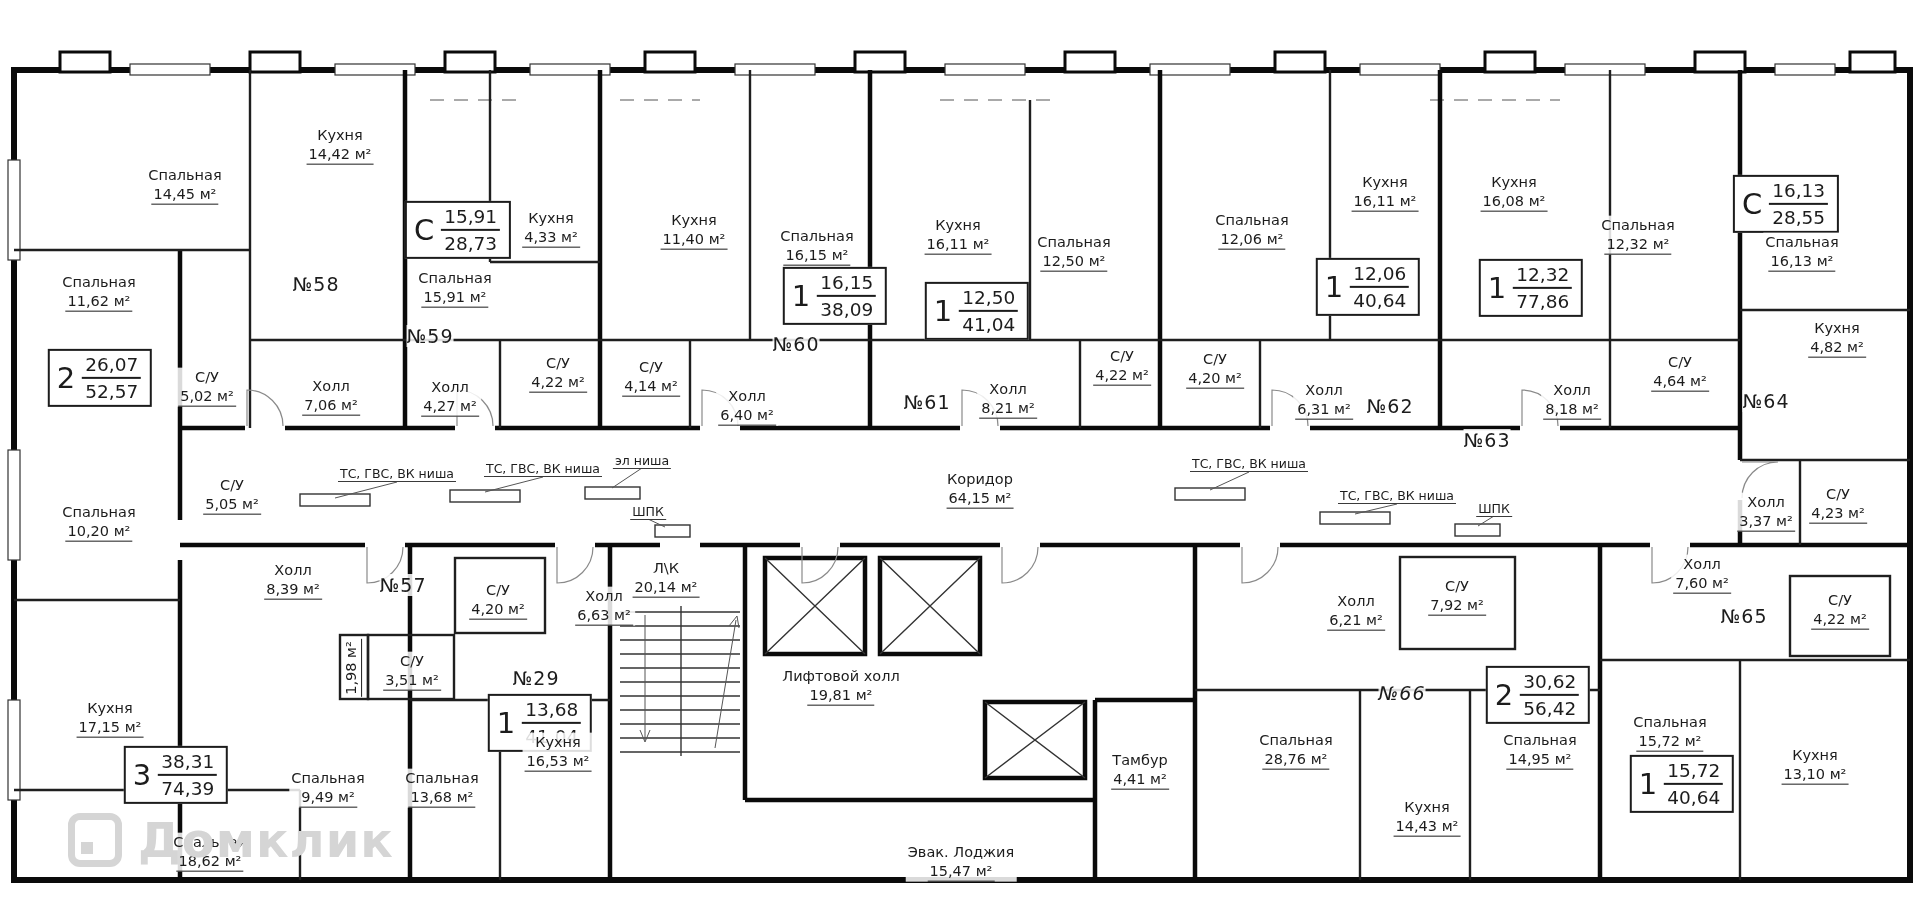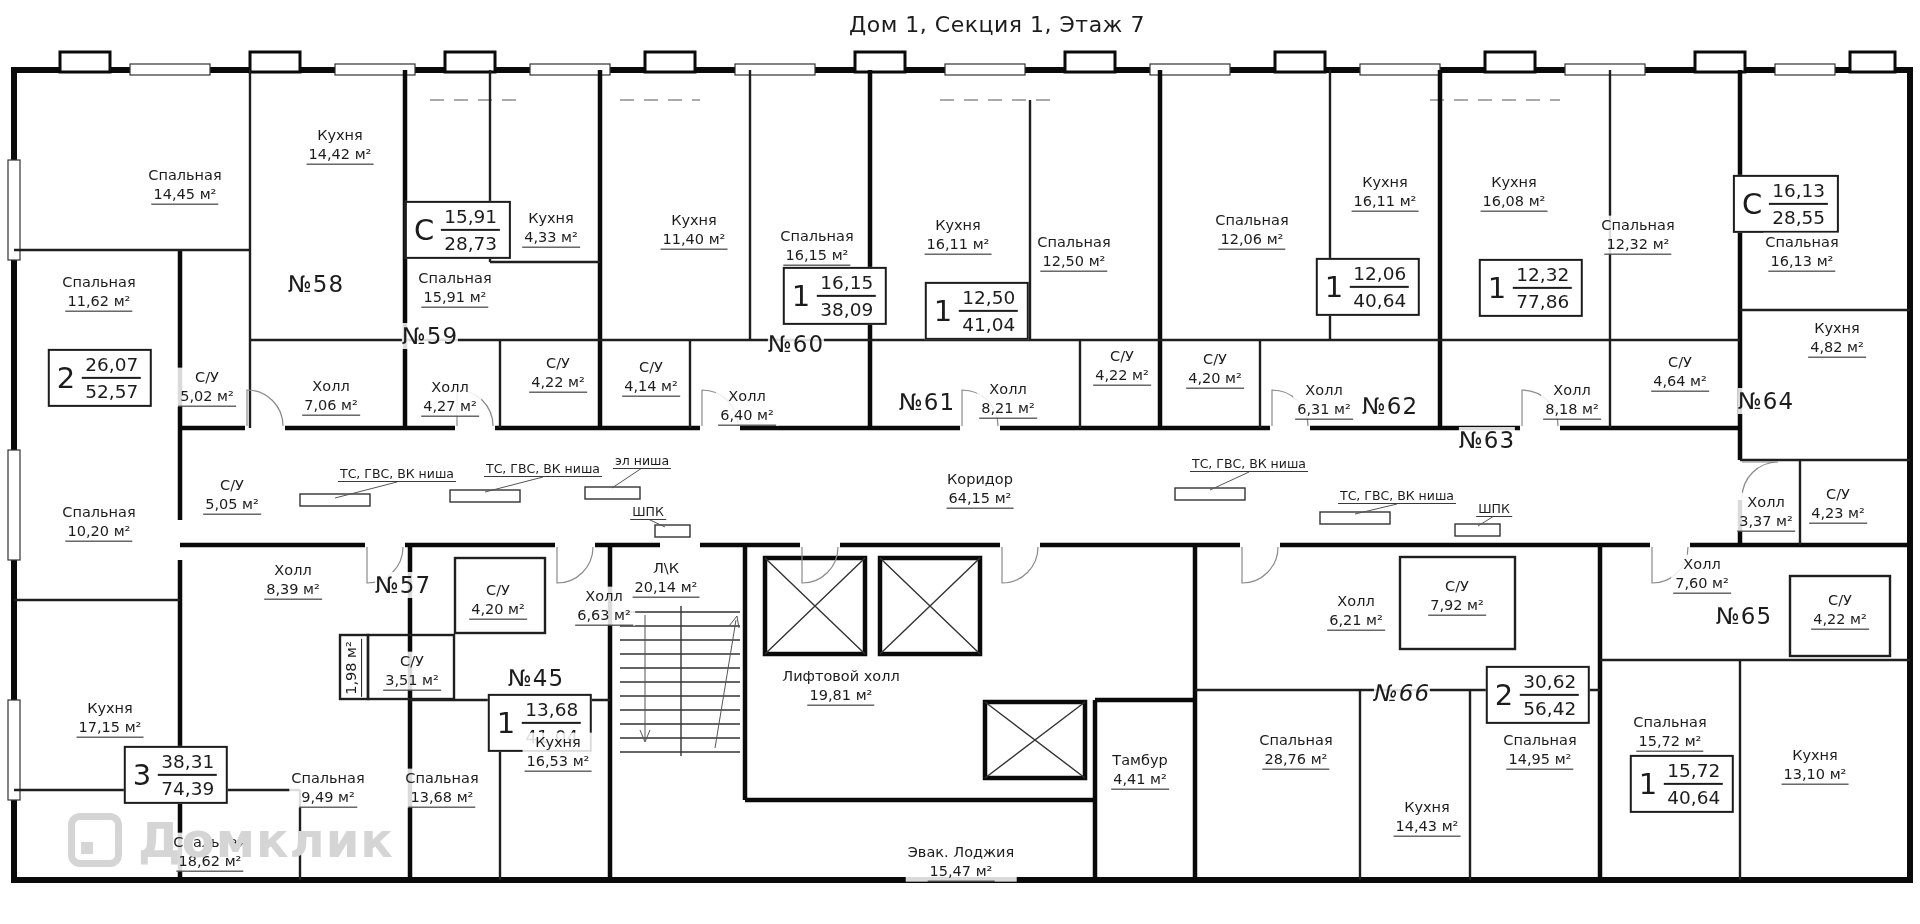--- a/index.html
+++ b/index.html
@@ -14,41 +14,40 @@
   .door{stroke:#8a8a8a;stroke-width:1.2;fill:none;}
   .win{fill:#fff;stroke:#333;stroke-width:1.2;}
   .pil{fill:#fff;stroke:#0a0a0a;stroke-width:3;}
   .title{position:absolute;top:12px;left:997px;transform:translateX(-50%);
          font-size:22px;letter-spacing:.5px;white-space:nowrap;}
   .rlabel{position:absolute;transform:translate(-50%,-50%);text-align:center;
           font-size:14.5px;line-height:1.3;white-space:nowrap;background:rgba(255,255,255,.85);
           padding:0 2px;}
   .rlabel .ar{display:inline-block;border-bottom:1.4px solid #1c1c1c;padding:0 2px;}
   .rlabel.rot{transform:translate(-50%,-50%) rotate(-90deg);background:transparent;}
-  .apnum{position:absolute;transform:translate(-50%,-50%);font-size:23px;
+  .apnum{position:absolute;transform:translate(-50%,-50%);font-size:19px;
          letter-spacing:1px;white-space:nowrap;background:rgba(255,255,255,.85);}
   .sumbox{position:absolute;transform:translate(-50%,-50%);border:2px solid #1c1c1c;
           background:#fff;display:flex;align-items:center;padding:2px 9px 2px 7px;gap:7px;}
   .sumbox .big{font-size:29px;line-height:1;}
   .sumbox .fr{display:flex;flex-direction:column;font-size:18.5px;line-height:1.25;text-align:left;}
   .sumbox .fr .t{border-bottom:2px solid #1c1c1c;padding:0 3px 1px 3px;}
   .sumbox .fr .b{padding:1px 3px 0 3px;}
   .nlabel{position:absolute;transform:translate(-50%,-50%);font-size:12.5px;white-space:nowrap;
           border-bottom:1px solid #3a3a3a;background:rgba(255,255,255,.85);padding:0 2px;}
   .watermark{position:absolute;left:68px;top:812px;display:flex;align-items:center;gap:16px;
              color:#d5d5d5;font-size:48px;font-weight:600;letter-spacing:1px;}
   .wm-logo{width:54px;height:54px;border:7px solid #d5d5d5;border-radius:12px;position:relative;box-sizing:border-box;}
   .wm-logo::after{content:"";position:absolute;left:6px;bottom:6px;width:12px;height:12px;background:#d5d5d5;}
 </style>
 </head>
 <body>
 
 <div id="canvas">
 
-  <div class="title">Дом 1, Секция 1, Этаж 7</div>
 
   <svg id="walls" width="1920" height="924" viewBox="0 0 1920 924">
 
     <g>
       <path class="w6" d="M14,70 H1910 V880 H14 Z"></path>
     </g>
 
     <g>
       <rect class="pil" x="60" y="52" width="50" height="20"></rect>
       <rect class="pil" x="250" y="52" width="50" height="20"></rect>
@@ -154,21 +153,21 @@
       <path class="door" d="M557,547 V583 A36,36 0 0 0 593,547"></path>
       <path class="door" d="M802,547 V583 A36,36 0 0 0 838,547"></path>
       <path class="door" d="M1002,547 V583 A36,36 0 0 0 1038,547"></path>
       <path class="door" d="M1242,547 V583 A36,36 0 0 0 1278,547"></path>
       <path class="door" d="M1652,547 V583 A36,36 0 0 0 1688,547"></path>
       <path class="door" d="M1742,462 H1778 A36,36 0 0 0 1742,498"></path>
     </g>
   </svg>
 
   <div id="labels">
-      <div class="apnum" style="left: 536px; top: 678px;">№45</div>
+      <div class="apnum" style="left: 536px; top: 678px;">№29</div>
       <div class="sumbox" style="left: 540px; top: 723px;">
         <span class="big">1</span>
         <span class="fr">
           <span class="t">13,68</span>
           <span class="b">41,04</span>
         </span>
       </div>
       <div class="rlabel" style="left: 498px; top: 600px;"><div>С/У</div><div class="ar">4,20 м²</div></div>
       <div class="rlabel" style="left: 604px; top: 606px;"><div>Холл</div><div class="ar">6,63 м²</div></div>
       <div class="rlabel" style="left: 558px; top: 752px;"><div>Кухня</div><div class="ar">16,53 м²</div></div>

